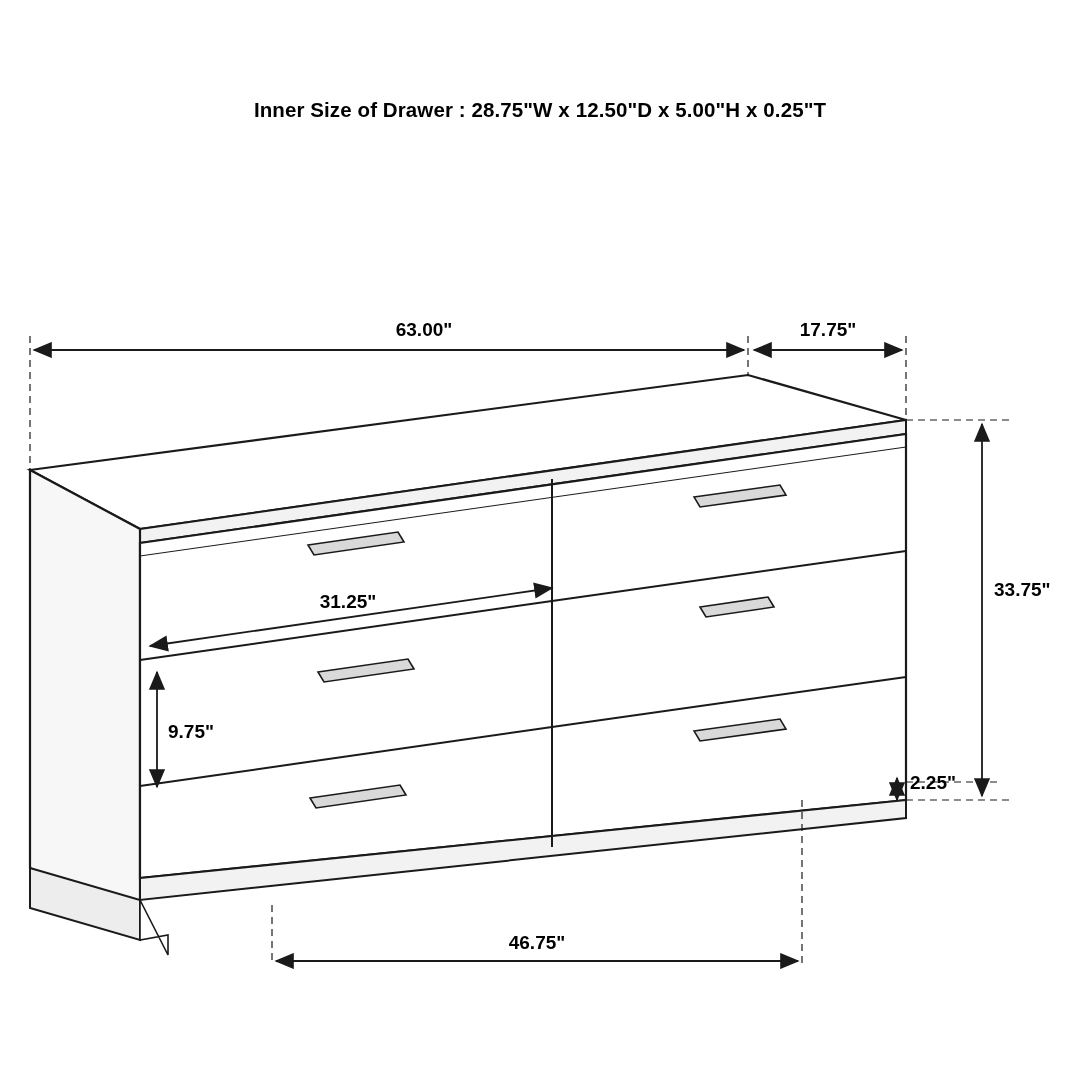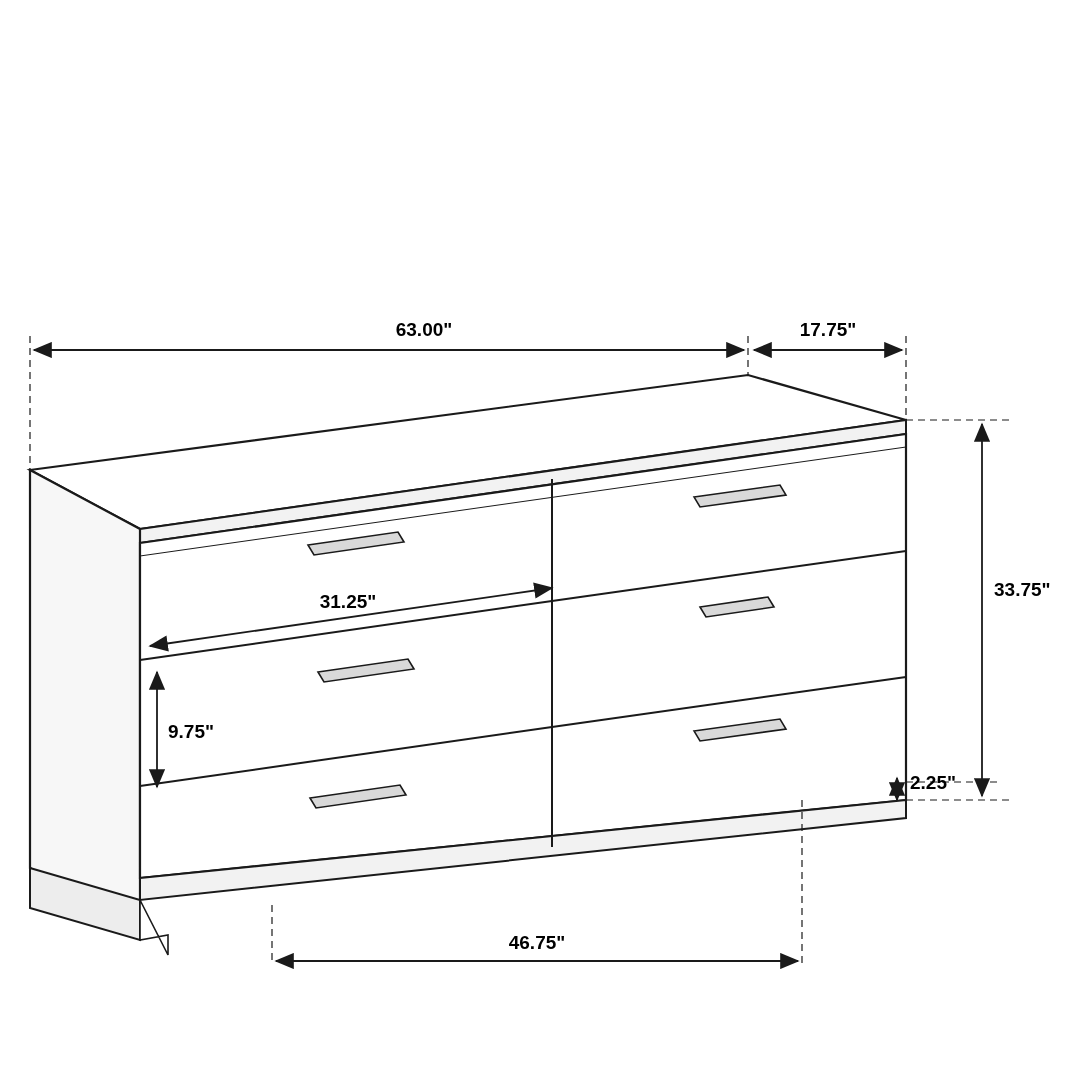--- a/index.html
+++ b/index.html
@@ -41,20 +41,21 @@
     font-size: 19px;
     font-weight: bold;
     fill: #000000;
   }
 </style>
 </head>
 <body>
 
 <div id="page">
 
+  <div id="title">Inner Size of Drawer : 28.75"W x 12.50"D x 5.00"H x 0.25"T</div>
 
   <svg id="diagram" viewBox="0 0 1080 1080">
     <defs>
       <marker id="arrEnd" viewBox="0 0 12 10" refX="11" refY="5" markerWidth="11" markerHeight="9" orient="auto">
         <path d="M0,0 L12,5 L0,10 z" fill="#1a1a1a"></path>
       </marker>
       <marker id="arrStart" viewBox="0 0 12 10" refX="1" refY="5" markerWidth="11" markerHeight="9" orient="auto">
         <path d="M12,0 L0,5 L12,10 z" fill="#1a1a1a"></path>
       </marker>
     </defs>

